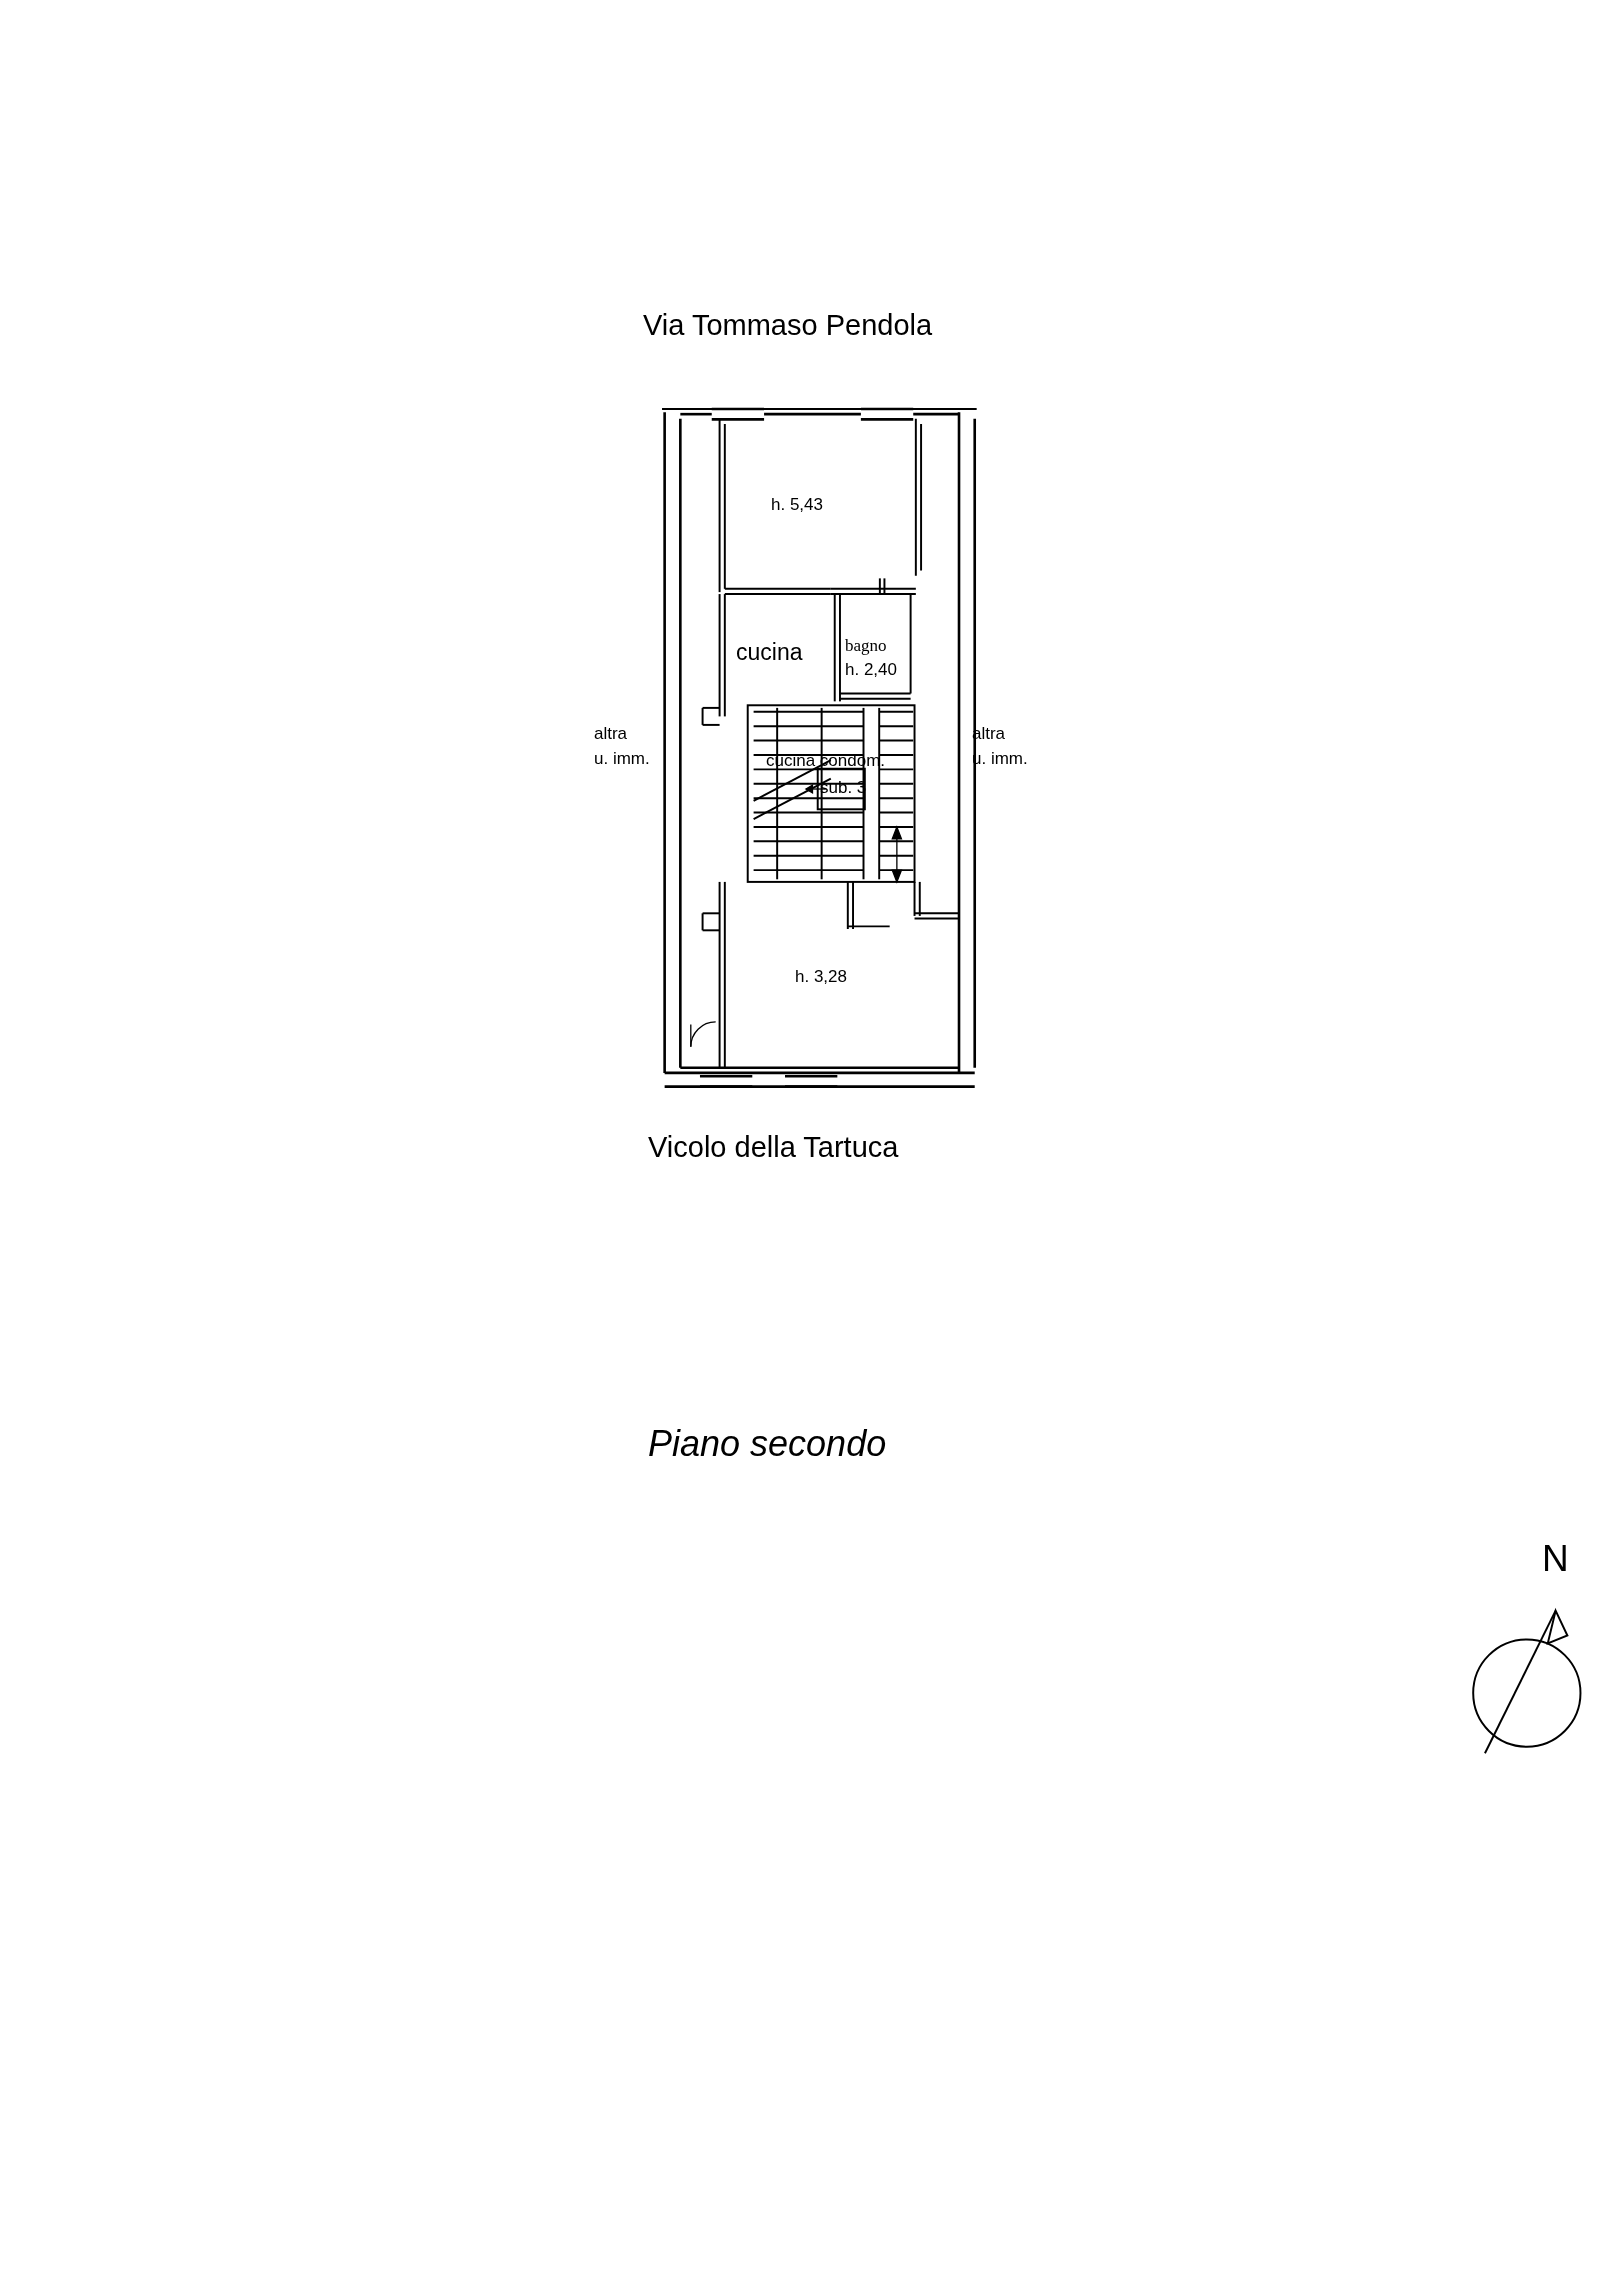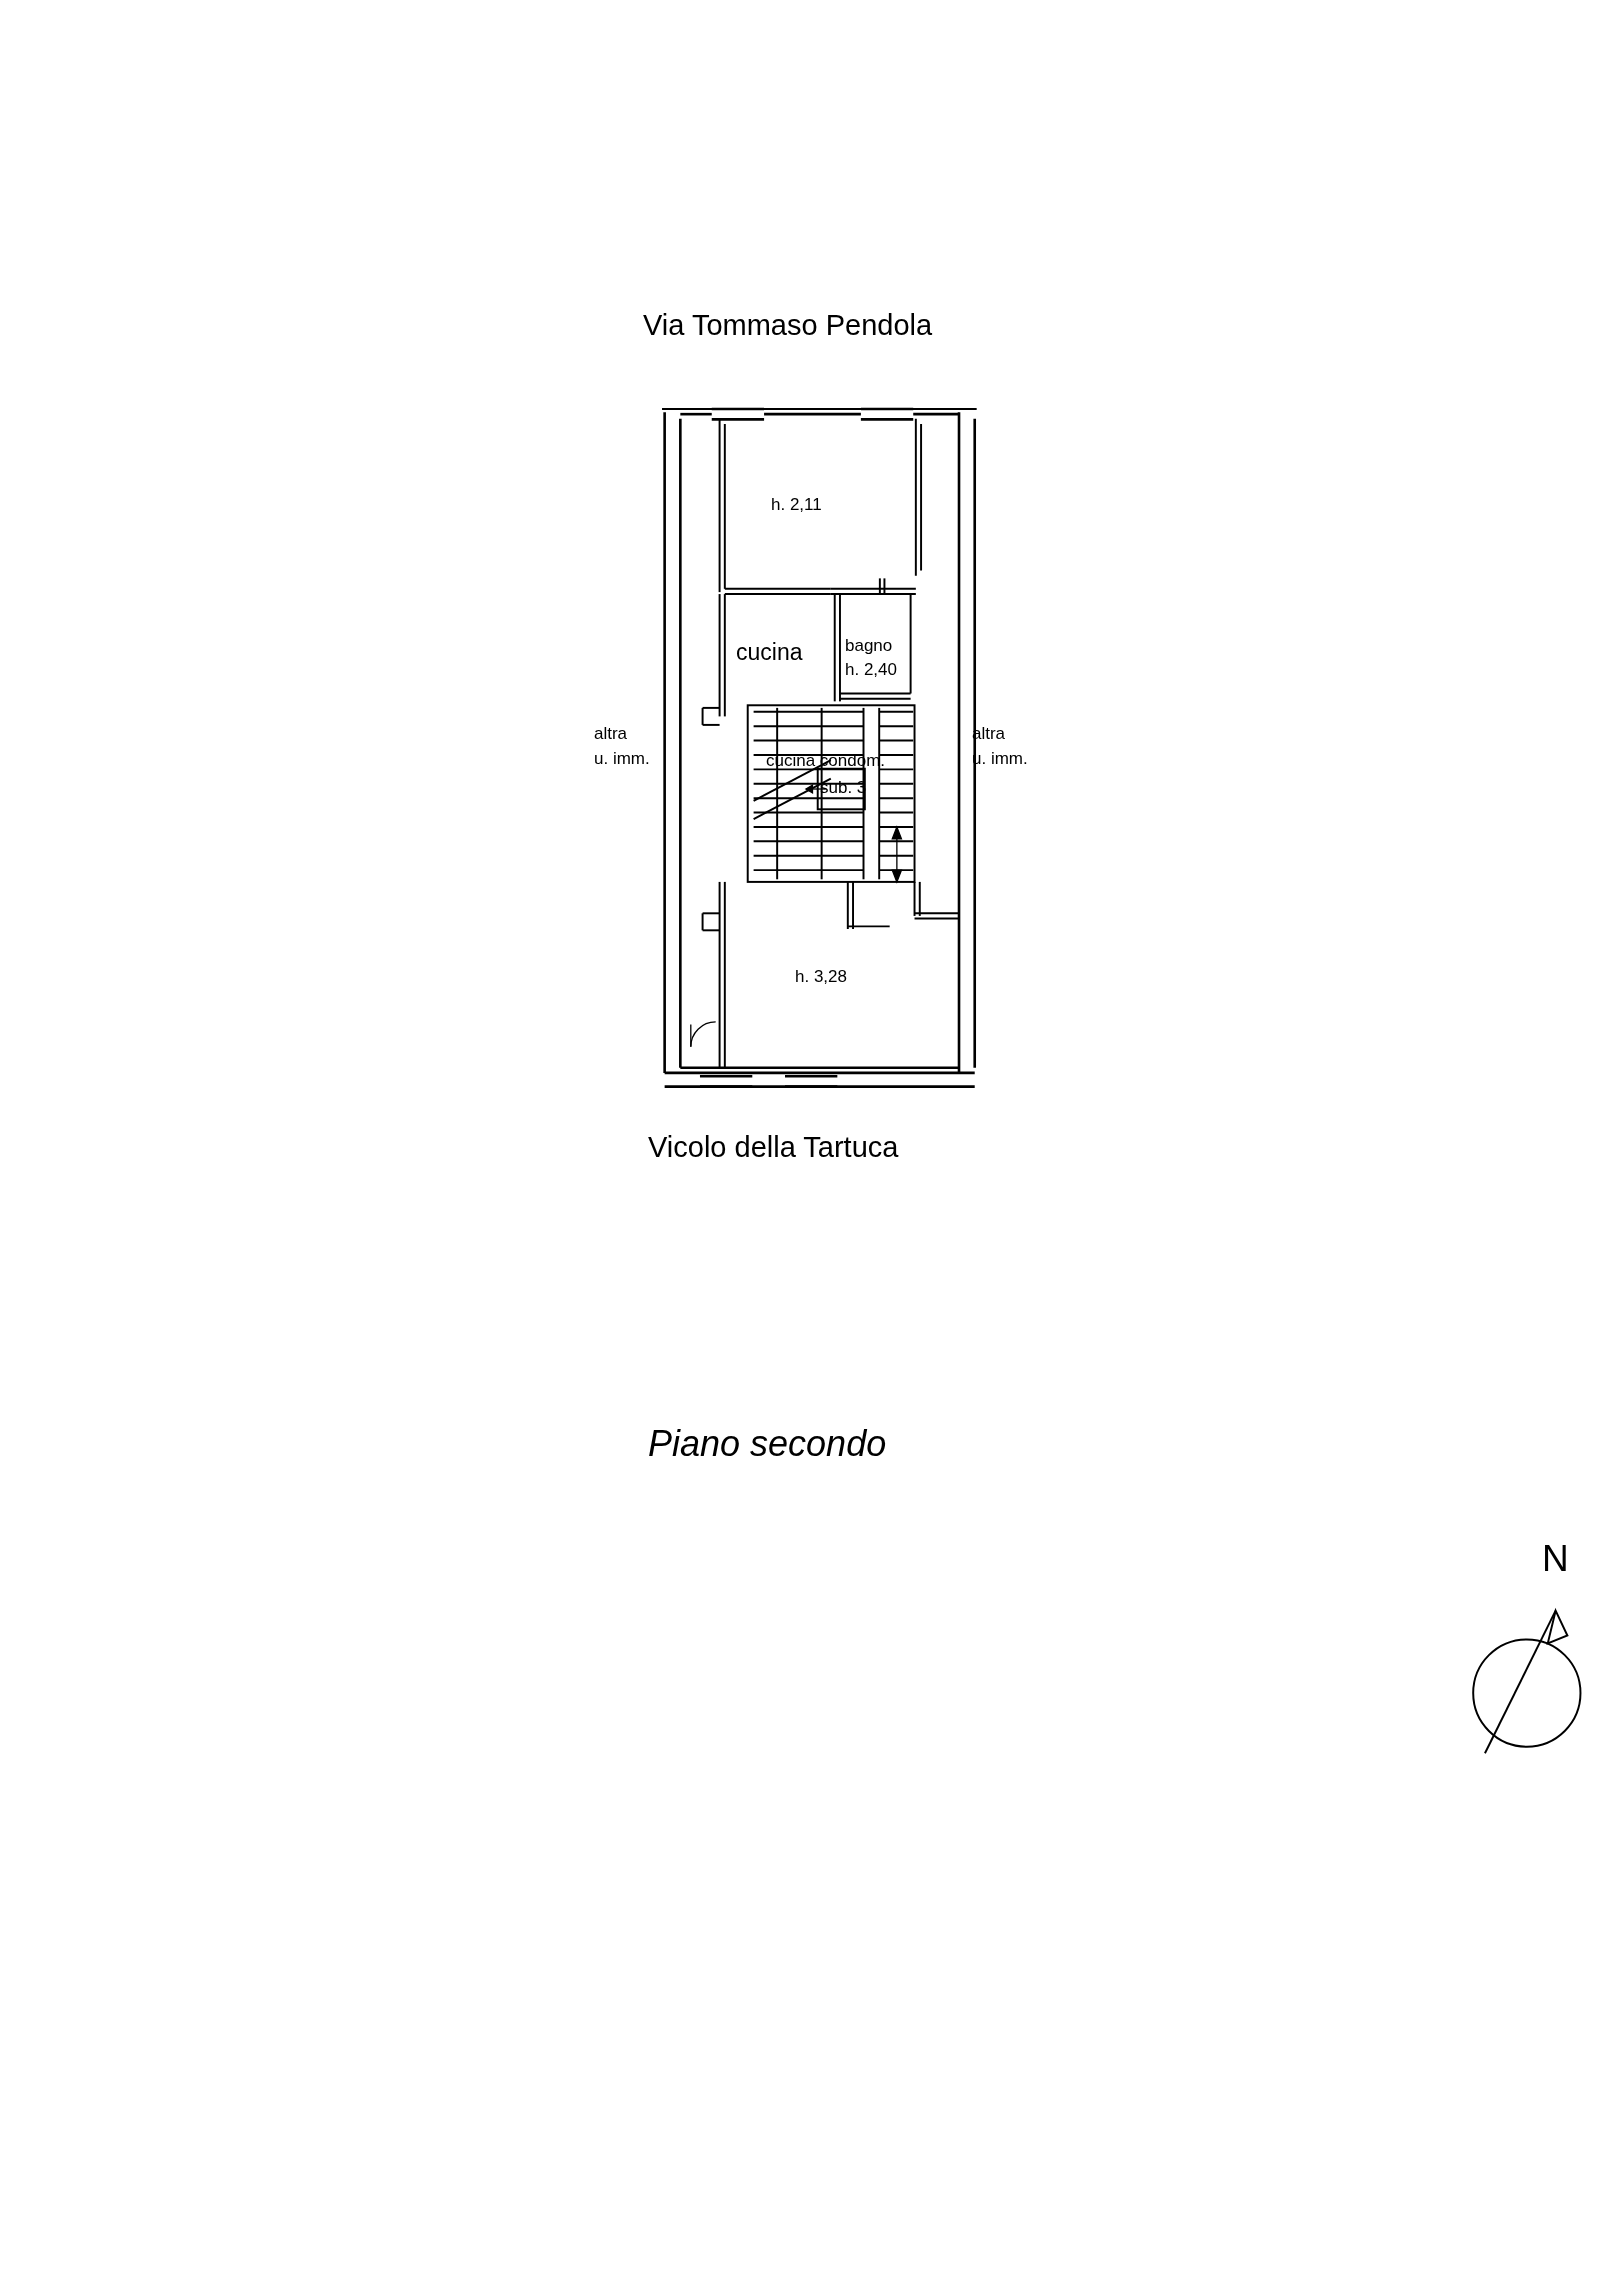--- a/index.html
+++ b/index.html
@@ -56,20 +56,21 @@
   }
   #cucina-label {
     left: 736px;
     top: 639px;
     font-size: 23px;
   }
   #bagno-label {
     left: 845px;
     top: 636px;
     font-size: 17px;
+    font-family: Liberation Serif, serif;
   }
   #h240-label {
     left: 845px;
     top: 660px;
     font-size: 17px;
   }
   #altra-left-1 {
     left: 594px;
     top: 724px;
     font-size: 17px;
@@ -270,21 +271,21 @@
       </g>
 
     </g>
   </svg>
 
   <div class="label" id="street-top-label">Via Tommaso Pendola</div>
   <div class="label" id="street-bottom-label">Vicolo della Tartuca</div>
   <div class="label" id="floor-title">Piano secondo</div>
   <div class="label" id="north-letter">N</div>
 
-  <div class="label" id="h305-label">h. 2,11</div>
+  <div class="label" id="h305-label">h. 5,43</div>
   <div class="label" id="cucina-label">cucina</div>
   <div class="label" id="bagno-label">bagno</div>
   <div class="label" id="h240-label">h. 2,40</div>
   <div class="label" id="h275-label">h. 3,28</div>
 
   <div class="label" id="altra-left-1">altra</div>
   <div class="label" id="altra-left-2">u. imm.</div>
   <div class="label" id="altra-right-1">altra</div>
   <div class="label" id="altra-right-2">u. imm.</div>
 

